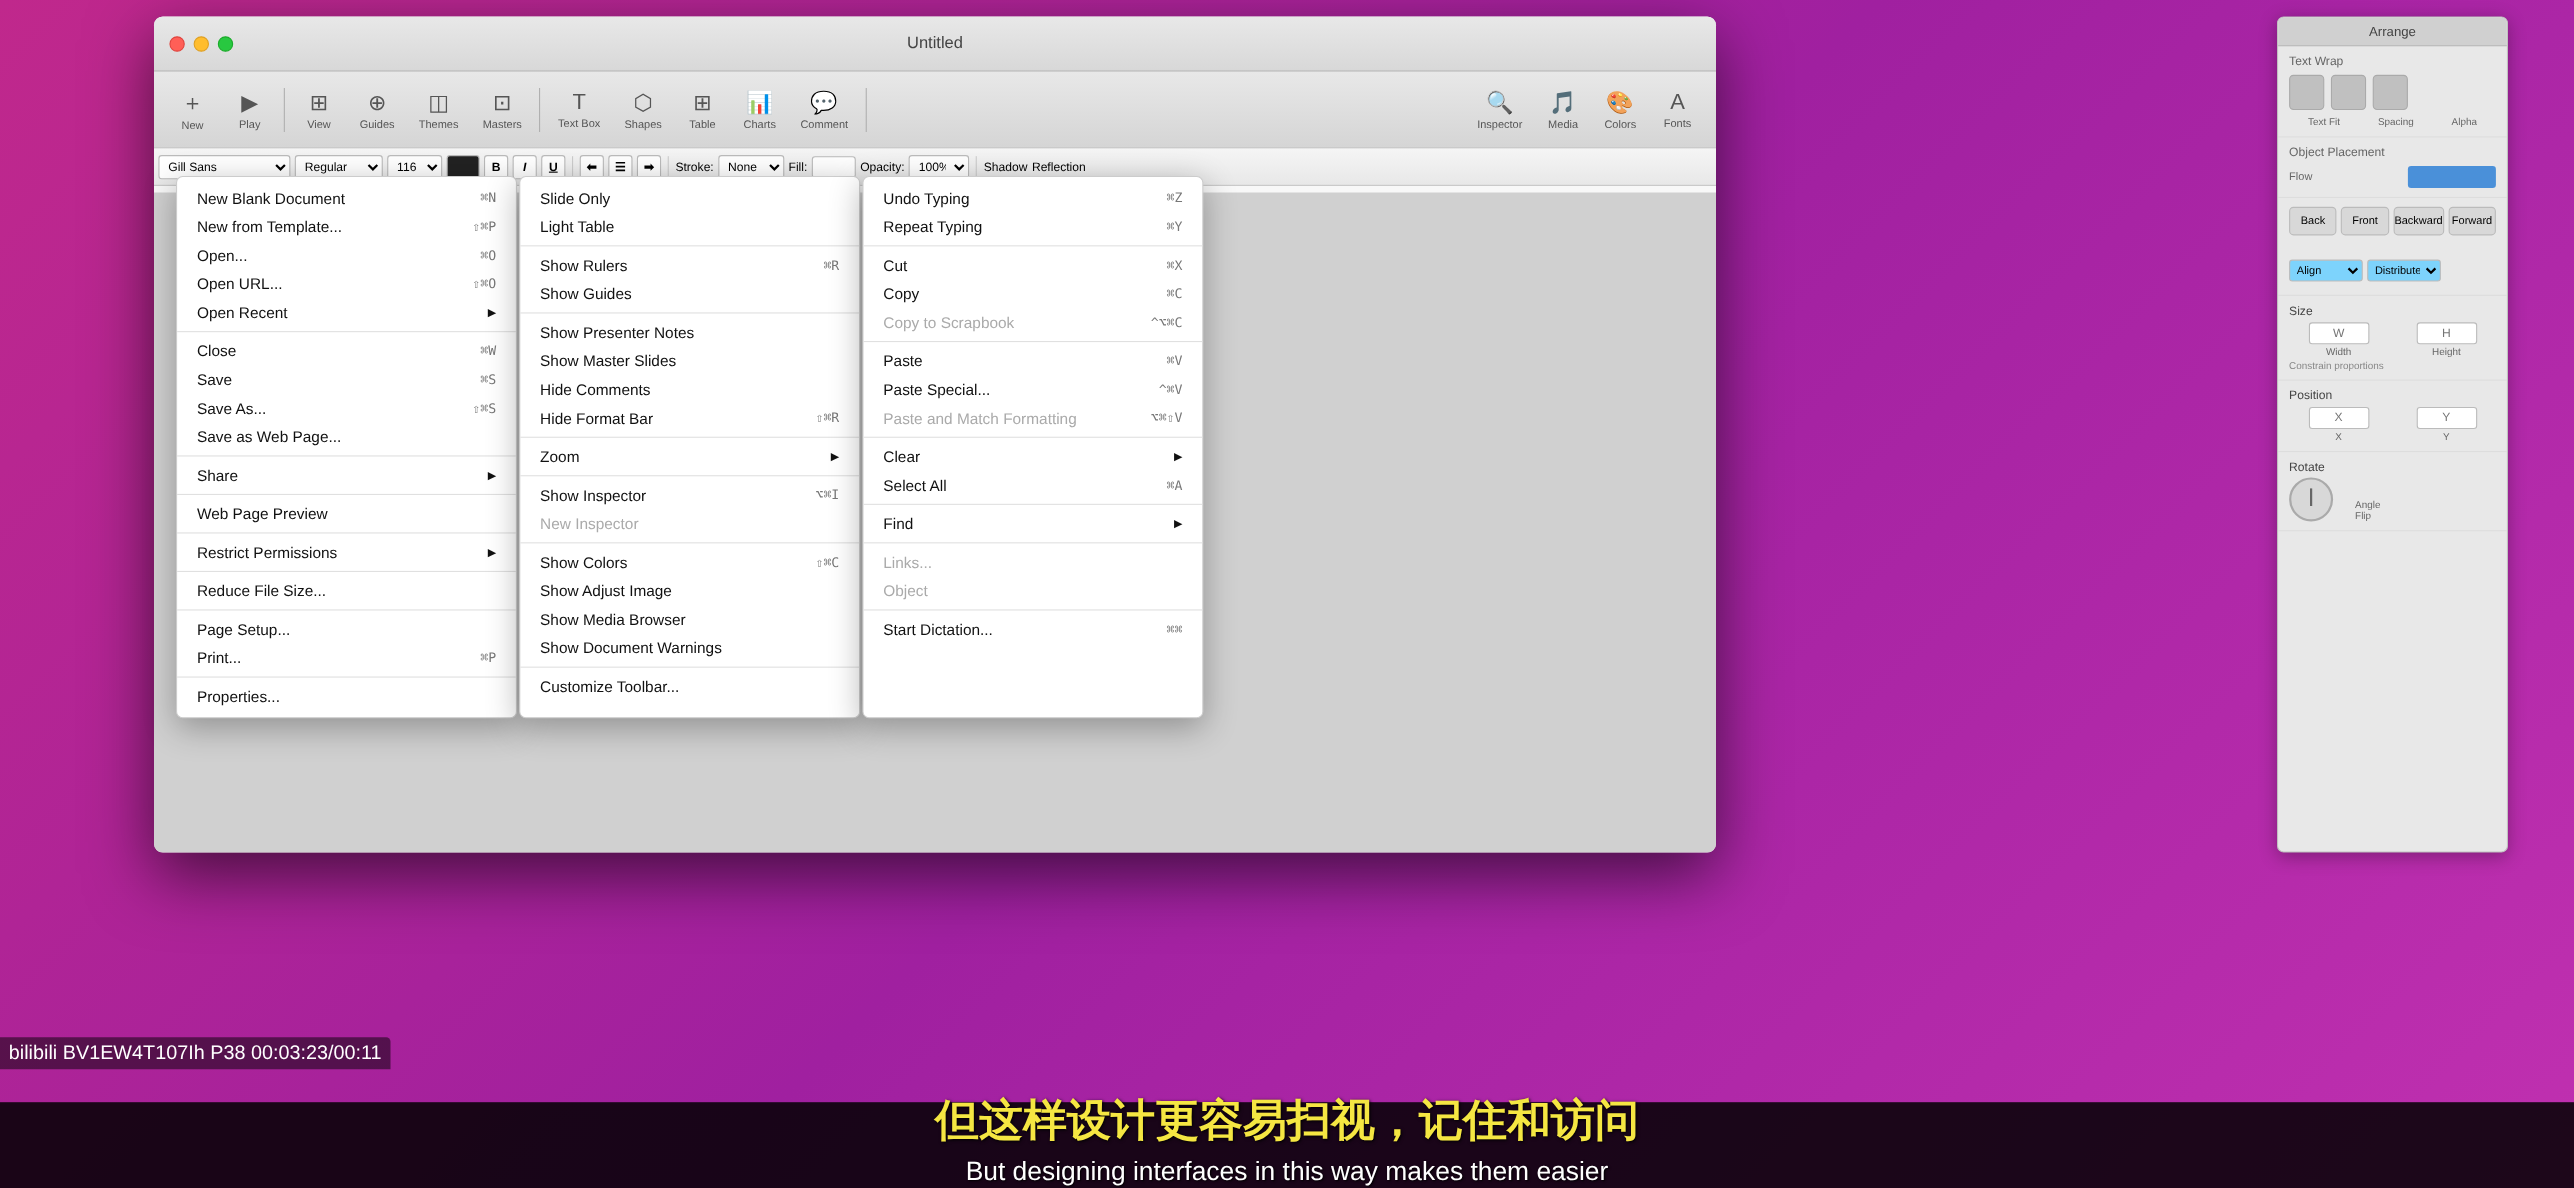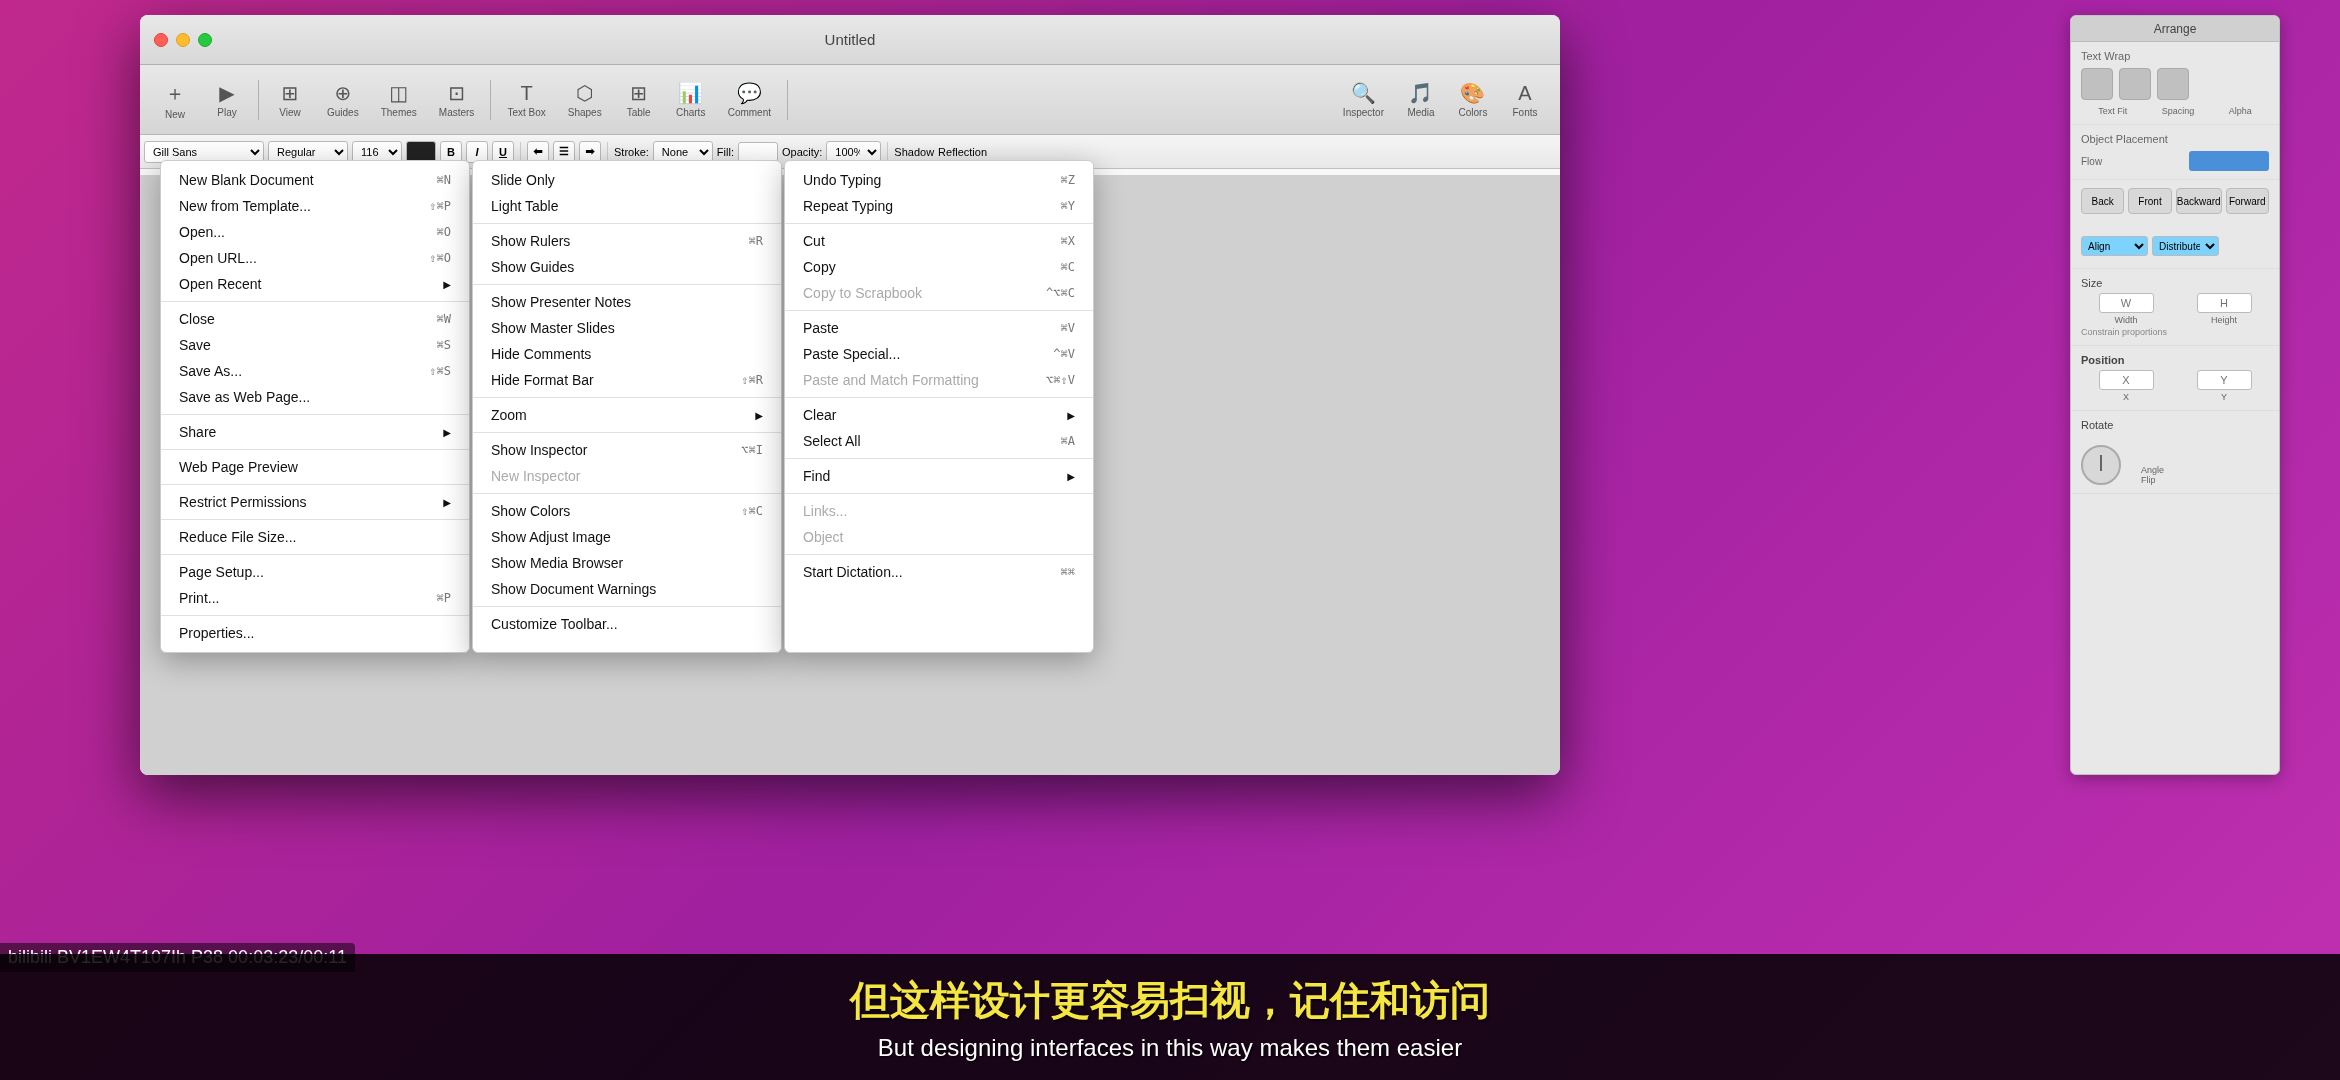--- a/index.html
+++ b/index.html
@@ -233,26 +233,26 @@
       font-size: 10px;
       padding: 0 2px;
     }
 
     
     .subtitle-bar {
       position: absolute;
       bottom: 0;
       left: 0;
       right: 0;
-      height: 126px;
+      height: 78px;
       background: rgba(0,0,0,0.85);
       display: flex;
       flex-direction: column;
       align-items: center;
-      justify-content: center;
+      justify-content: flex-end;
       z-index: 200;
     }
     .subtitle-main {
       font-size: 40px;
       color: #f5e642;
       font-weight: bold;
       text-shadow: 1px 1px 3px black;
       margin-bottom: 6px;
     }
     .subtitle-en {
@@ -667,36 +667,36 @@
       <div style="text-align:center;flex:1;">
         <input class="inspector-input" type="text" placeholder="H" style="">
         <div style="font-size:9px;color:#666;margin-top:2px;">Height</div>
       </div>
     </div>
     <div style="font-size:9px;color:#888;">Constrain proportions</div>
   </div>
 
   <div class="inspector-section">
     <div style="display:flex;align-items:center;justify-content:space-between;margin-bottom:4px;">
-      <span style="font-size:11px;color:#444;font-weight:700;">Position</span>
+      <span style="font-size:11px;color:#444;font-weight:400;">Position</span>
     </div>
     <div style="display:flex;gap:8px;">
       <div style="text-align:center;flex:1;">
         <input class="inspector-input" type="text" placeholder="X" style="">
         <div style="font-size:9px;color:#666;margin-top:2px;">X</div>
       </div>
       <div style="text-align:center;flex:1;">
         <input class="inspector-input" type="text" placeholder="Y" style="">
         <div style="font-size:9px;color:#666;margin-top:2px;">Y</div>
       </div>
     </div>
   </div>
 
   <div class="inspector-section">
-    <div style="font-size:11px;color:#444;font-weight:500;margin-bottom:14px;">Rotate</div>
+    <div style="font-size:11px;color:#444;font-weight:500;margin-bottom:3px;">Rotate</div>
     <div style="display:flex;gap:20px;align-items:flex-end;">
       <div style="width:40px;height:40px;border-radius:50%;border:2px solid #aaa;background:#d8d8d8;display:flex;align-items:center;justify-content:center;">
         <div style="width:2px;height:16px;background:#666;transform:rotate(0deg);transform-origin:bottom center;margin-bottom:4px;"></div>
       </div>
       <div style="flex:1;">
         <div style="font-size:9px;color:#666;">Angle</div>
         <div style="font-size:9px;color:#666;">Flip</div>
       </div>
     </div>
   </div>

